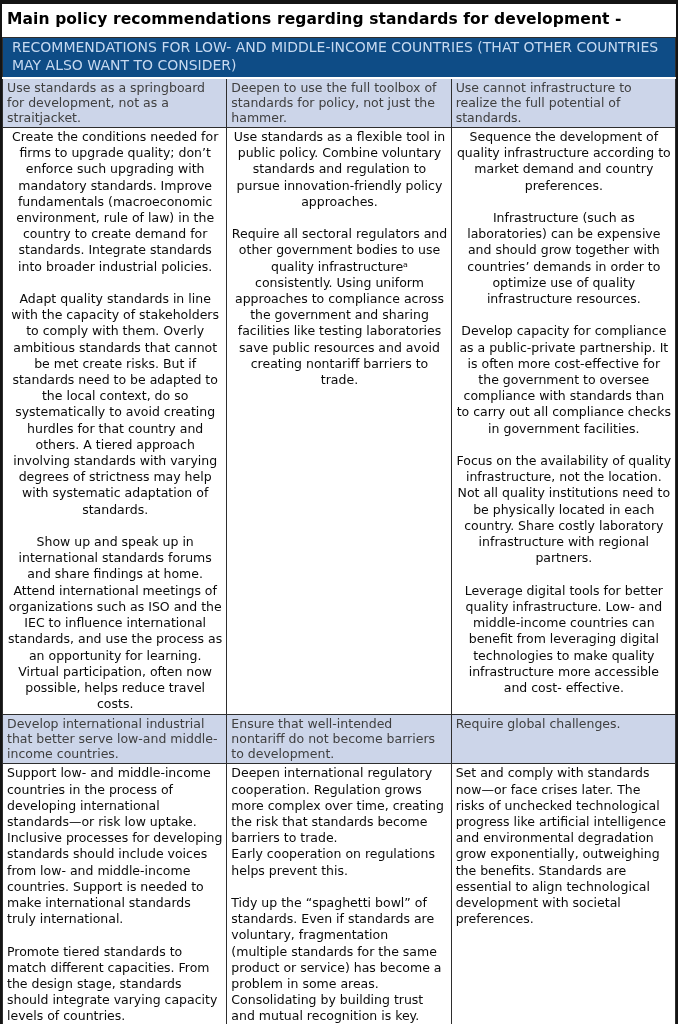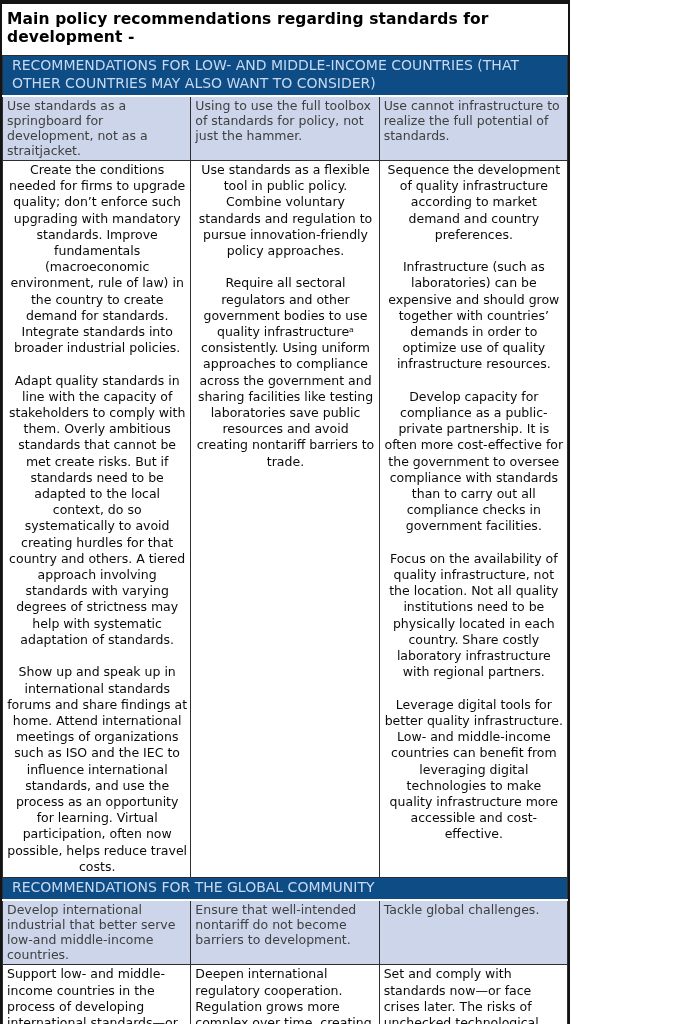--- a/index.html
+++ b/index.html
@@ -1,20 +1,20 @@
 <!DOCTYPE html>
 <html style="--header-bg: #0e4c86; --header-text: #c6d9f0; --subheader-bg: #ccd5e9;"><head>
 <meta charset="utf-8">
 <style>
   html, body { margin: 0; padding: 0; background: #ffffff; }
   body { font-family: "DejaVu Sans", "Liberation Sans", sans-serif; color: #101010; }
 
   .frame {
     position: relative;
-    width: 570px;
+    width: 678px;
     height: 1024px;
     box-sizing: border-box;
     border-top: 4px solid #141414;
     border-left: 2px solid #141414;
     border-right: 2px solid #141414;
     background: #ffffff;
     overflow: hidden;
   }
 
   .page-title {
@@ -75,21 +75,21 @@
 
   <table class="rec-table">
     <tbody>
 
       <tr>
         <td class="section-header" colspan="3">RECOMMENDATIONS FOR LOW- AND MIDDLE-INCOME COUNTRIES (THAT OTHER COUNTRIES MAY ALSO WANT TO CONSIDER)</td>
       </tr>
 
       <tr>
         <td class="subheader-cell">Use standards as a springboard for development, not as a straitjacket.</td>
-        <td class="subheader-cell">Using to use the full toolbox of standards for policy, not just the hammer.</td>
+        <td class="subheader-cell">Deepen to use the full toolbox of standards for policy, not just the hammer.</td>
         <td class="subheader-cell">Use cannot infrastructure to realize the full potential of standards.</td>
       </tr>
 
       <tr class="body-row-1">
         <td class="body-cell">Create the conditions needed for firms to upgrade quality; don’t enforce such upgrading with mandatory standards. Improve fundamentals (macroeconomic environment, rule of law) in the country to create demand for standards. Integrate standards into broader industrial policies.
 
 Adapt quality standards in line with the capacity of stakeholders to comply with them. Overly ambitious standards that cannot be met create risks. But if standards need to be adapted to the local context, do so systematically to avoid creating hurdles for that country and others. A tiered approach involving standards with varying degrees of strictness may help with systematic adaptation of standards.
 
 Show up and speak up in international standards forums and share findings at home. Attend international meetings of organizations such as ISO and the IEC to influence international standards, and use the process as an opportunity for learning. Virtual participation, often now possible, helps reduce travel costs.</td>
         <td class="body-cell">Use standards as a flexible tool in public policy. Combine voluntary standards and regulation to pursue innovation-friendly policy approaches.
@@ -99,28 +99,25 @@
 
 Infrastructure (such as laboratories) can be expensive and should grow together with countries’ demands in order to optimize use of quality infrastructure resources.
 
 Develop capacity for compliance as a public-private partnership. It is often more cost-effective for the government to oversee compliance with standards than to carry out all compliance checks in government facilities.
 
 Focus on the availability of quality infrastructure, not the location. Not all quality institutions need to be physically located in each country. Share costly laboratory infrastructure with regional partners.
 
 Leverage digital tools for better quality infrastructure. Low- and middle-income countries can benefit from leveraging digital technologies to make quality infrastructure more accessible and cost- effective.</td>
       </tr>
 
-      <tr>
-        <td class="section-header" colspan="3">RECOMMENDATIONS FOR THE GLOBAL COMMUNITY</td>
-      </tr>
 
       <tr>
         <td class="subheader-cell">Develop international industrial that better serve low-and middle-income countries.</td>
         <td class="subheader-cell">Ensure that well-intended nontariff do not become barriers to development.</td>
-        <td class="subheader-cell">Tackle global challenges.</td>
+        <td class="subheader-cell">Require global challenges.</td>
       </tr>
 
       <tr>
         <td class="body-cell">Support low- and middle-income countries in the process of developing international standards—or risk low uptake. Inclusive processes for developing standards should include voices from low- and middle-income countries. Support is needed to make international standards truly international.
 
 Promote tiered standards to match different capacities. From the design stage, standards should integrate varying capacity levels of countries.</td>
         <td class="body-cell">Deepen international regulatory cooperation. Regulation grows more complex over time, creating the risk that standards become barriers to trade.
 Early cooperation on regulations helps prevent this.
 
 Tidy up the “spaghetti bowl” of standards. Even if standards are voluntary, fragmentation (multiple standards for the same product or service) has become a problem in some areas.

